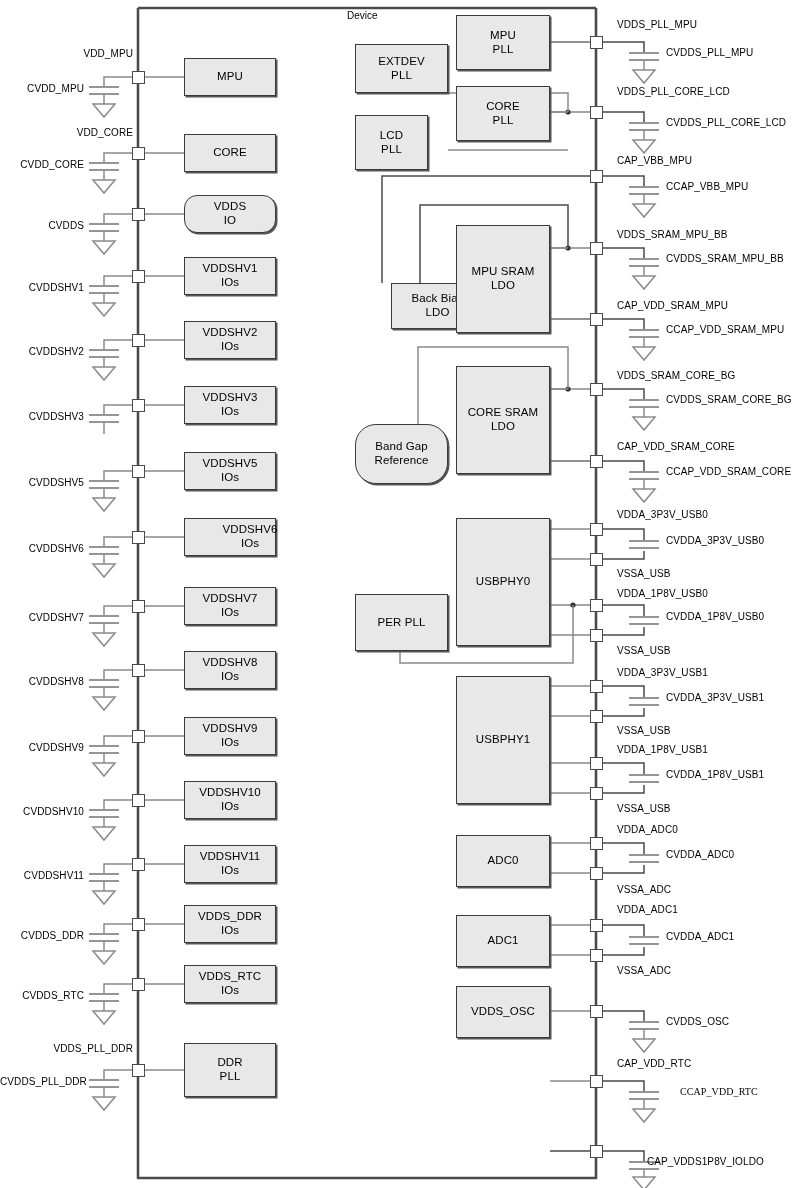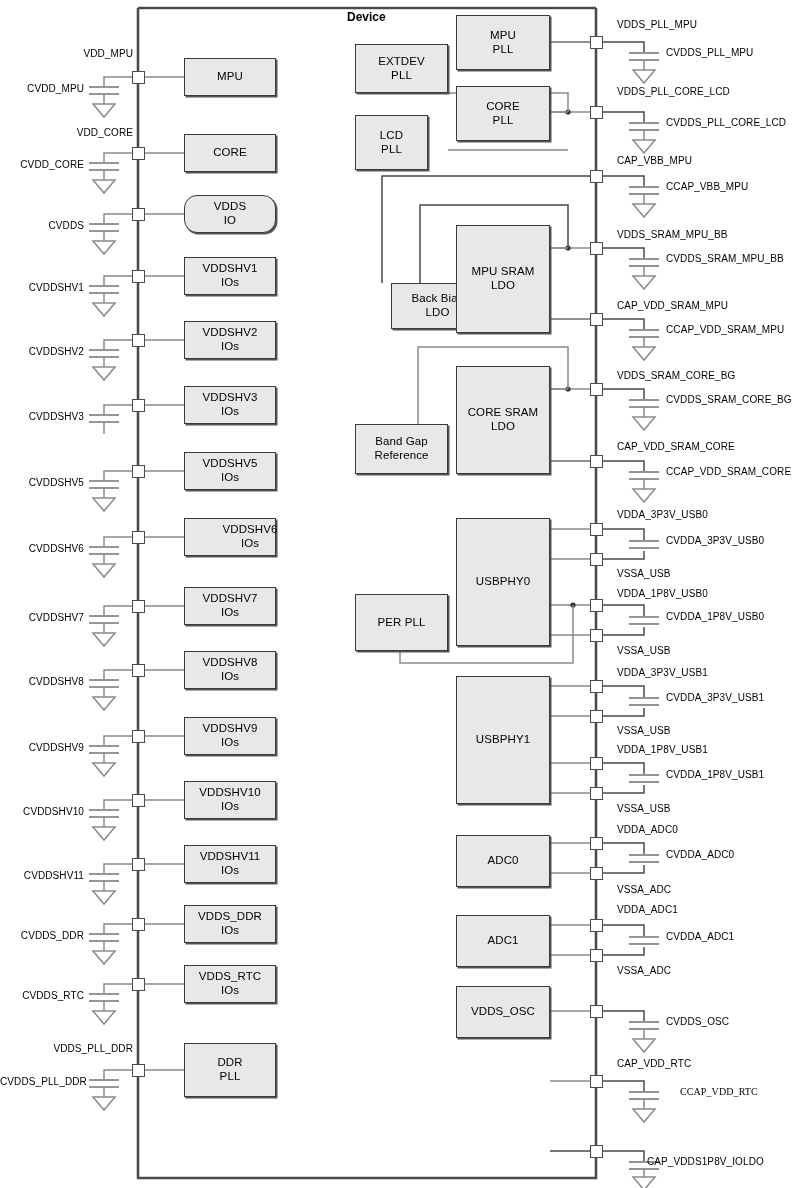--- a/index.html
+++ b/index.html
@@ -42,23 +42,22 @@
     position: absolute;
     font-size: 10px;
     color: #000;
     white-space: nowrap;
     letter-spacing: 0.1px;
   }
   .lbl.r { text-align: right; }
   .lbl.l { text-align: left; }
   .devlbl {
     position: absolute;
-    font-size: 12px;
+    font-size: 10px;
     color: #000;
-    font-weight: bold;
   }
   .pin {
     position: absolute;
     width: 13px; height: 13px;
     background: #ffffff;
     border: 1.6px solid #4a4a4a;
   }
 </style>
 </head>
 <body>
@@ -486,21 +485,21 @@
 IOs</div>
   <div class="blk" style="left:184px; top:1043px; width:92px; height:54px;">DDR
 PLL</div>
 
   <div class="blk" style="left:355px; top:44px; width:93px; height:49px;">EXTDEV
 PLL</div>
   <div class="blk" style="left:355px; top:115px; width:73px; height:55px;">LCD
 PLL</div>
   <div class="blk" style="left:355px; top:283px; width:93px; height:46px;margin-left:36px;">Back Bias
 LDO</div>
-  <div class="blk" style="left:355px; top:424px; width:93px; height:50px;">Band Gap
+  <div class="blk" style="left:355px; top:424px; width:93px; height:60px;border-radius:21px;">Band Gap
 Reference</div>
   <div class="blk" style="left:355px; top:594px; width:93px; height:57px;">PER PLL</div>
 
   <div class="blk" style="left:456px; top:15px; width:94px; height:55px;">MPU
 PLL</div>
   <div class="blk" style="left:456px; top:86px; width:94px; height:55px;">CORE
 PLL</div>
   <div class="blk" style="left:456px; top:225px; width:94px; height:108px;">MPU SRAM
 LDO</div>
   <div class="blk" style="left:456px; top:366px; width:94px; height:108px;">CORE SRAM

